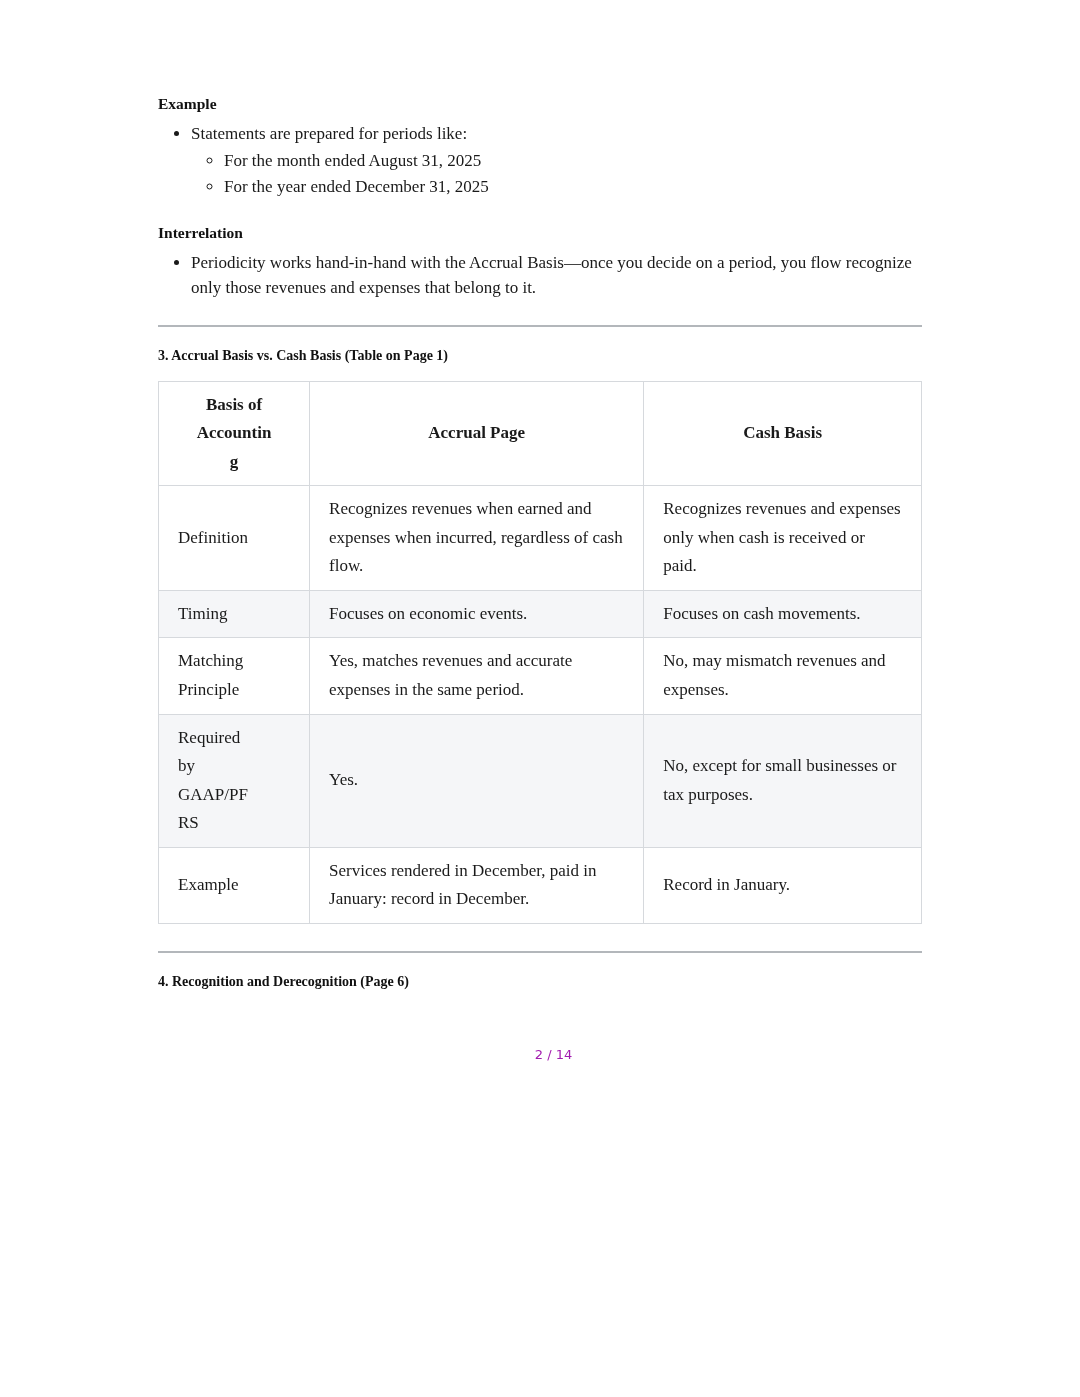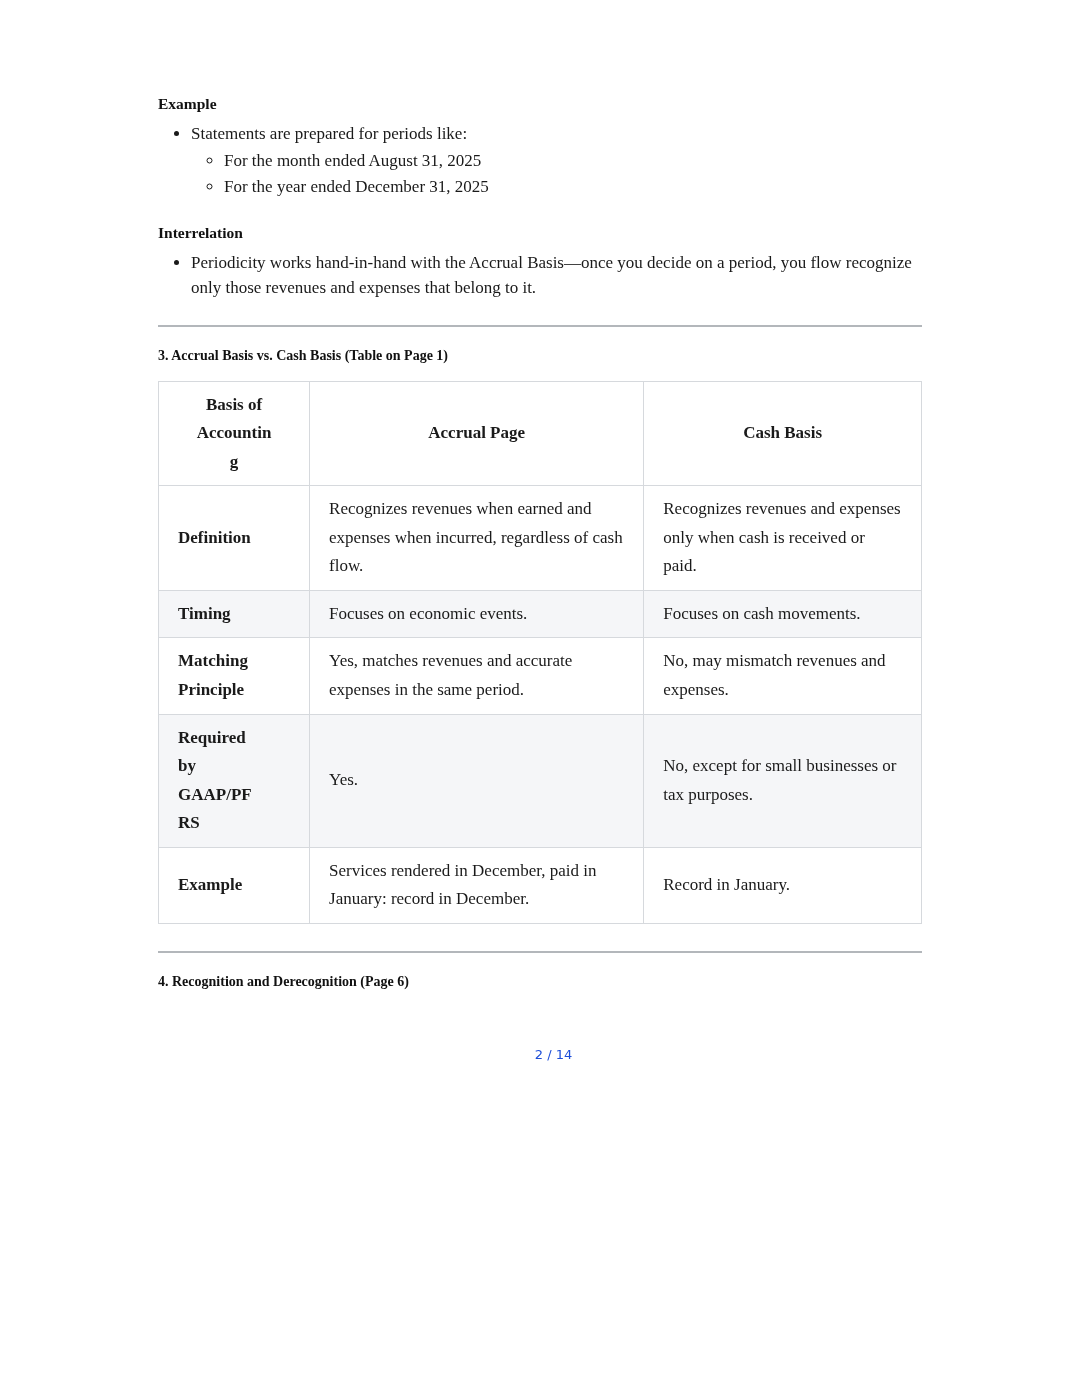--- a/index.html
+++ b/index.html
@@ -60,39 +60,39 @@
     padding: 9px 19px;
     line-height: 1.68;
     vertical-align: middle;
     box-sizing: border-box;
     background: #ffffff;
   }
   .cmp-table thead th {
     text-align: center;
     font-weight: 700;
   }
-  .cmp-table td.label-cell { font-weight: 700; }
+  .cmp-table td.label-cell { font-weight: 400; }
   .cmp-table tbody tr:nth-child(even) th,
   .cmp-table tbody tr:nth-child(even) td { background: #f5f6f8; }
   .narrow {
     display: inline-block;
     max-width: 80px;
     overflow-wrap: break-word;
     word-break: break-word;
   }
   .bottom-gap { height: 40px; }
   .footer {
     position: absolute;
     bottom: 26px;
     left: 0;
     right: 0;
     text-align: center;
     font-family: "DejaVu Sans", sans-serif;
     font-size: 13px;
-    color: #1d4ed8;
+    color: #a21caf;
     padding-left: 27px;
   }
 </style>
 </head>
 <body>
 
 <div class="page">
 
   <h5 class="minor-heading">Example</h5>
 

